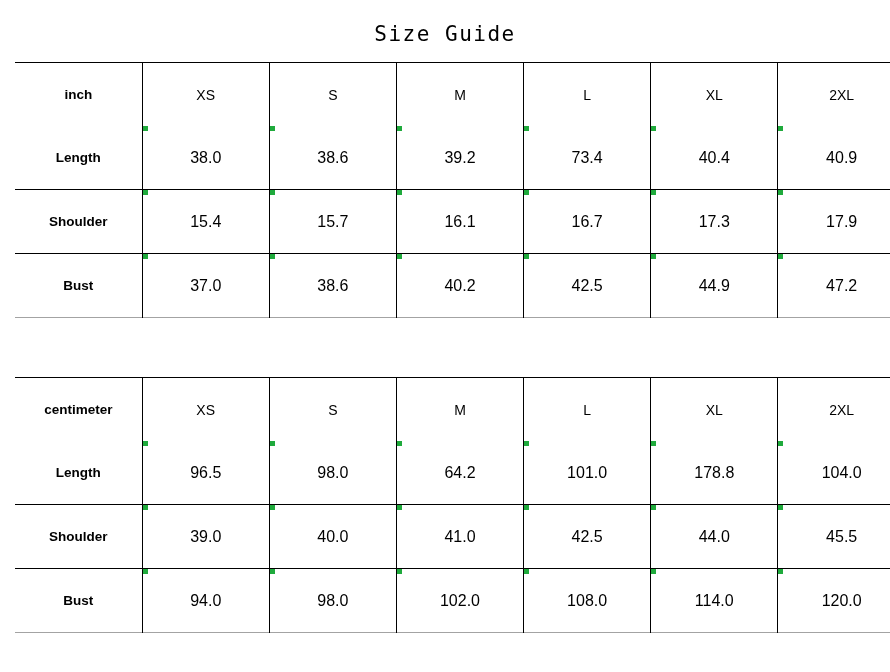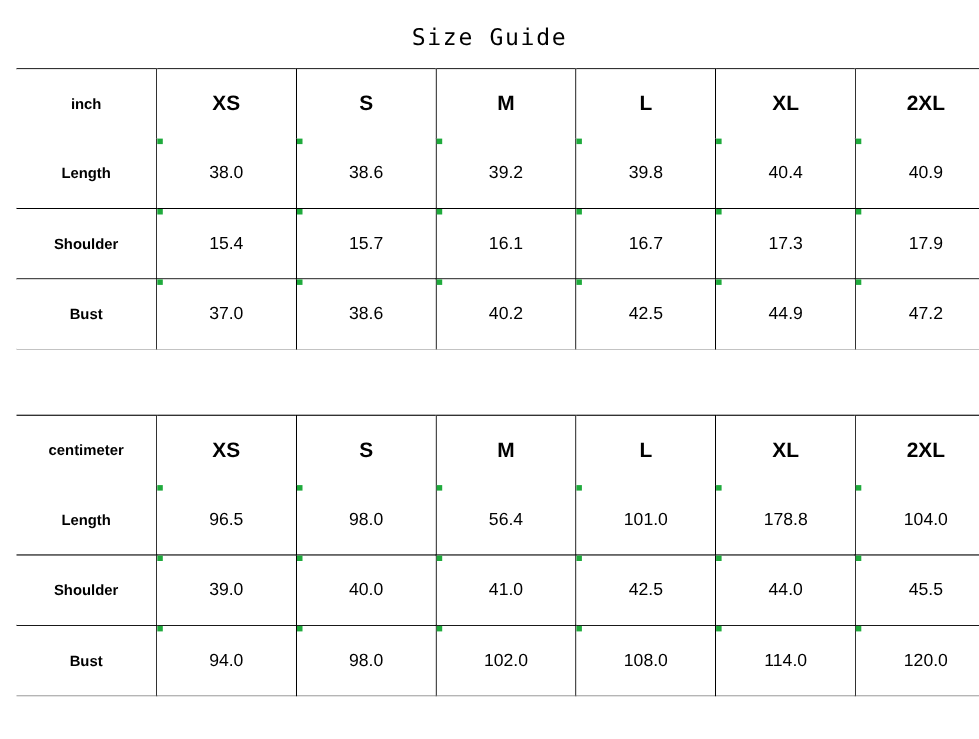--- a/index.html
+++ b/index.html
@@ -54,22 +54,22 @@
     border-bottom: none;
   }
   table.size-table td:last-child {
     border-right: none;
   }
   table.size-table td.label {
     font-weight: bold;
     font-size: 13.5px;
   }
   table.size-table thead td {
-    font-weight: bold;
-    font-size: 19px;
+    font-weight: normal;
+    font-size: 14px;
     border-bottom: 1px solid #000;
   }
   
   td.mark::before {
     content: "";
     position: absolute;
     left: 0;
     top: 0;
     width: 5px;
     height: 5px;
@@ -110,21 +110,21 @@
         <td>XL</td>
         <td>2XL</td>
       </tr>
     </thead>
     <tbody>
       <tr>
         <td class="label">Length</td>
         <td class="mark">38.0</td>
         <td class="mark">38.6</td>
         <td class="mark">39.2</td>
-        <td class="mark">39.8</td>
+        <td class="mark">73.4</td>
         <td class="mark">40.4</td>
         <td class="mark">40.9</td>
       </tr>
       <tr>
         <td class="label">Shoulder</td>
         <td class="mark">15.4</td>
         <td class="mark">15.7</td>
         <td class="mark">16.1</td>
         <td class="mark">16.7</td>
         <td class="mark">17.3</td>
@@ -154,21 +154,21 @@
         <td>L</td>
         <td>XL</td>
         <td>2XL</td>
       </tr>
     </thead>
     <tbody>
       <tr>
         <td class="label">Length</td>
         <td class="mark">96.5</td>
         <td class="mark">98.0</td>
-        <td class="mark">56.4</td>
+        <td class="mark">64.2</td>
         <td class="mark">101.0</td>
         <td class="mark">178.8</td>
         <td class="mark">104.0</td>
       </tr>
       <tr>
         <td class="label">Shoulder</td>
         <td class="mark">39.0</td>
         <td class="mark">40.0</td>
         <td class="mark">41.0</td>
         <td class="mark">42.5</td>

